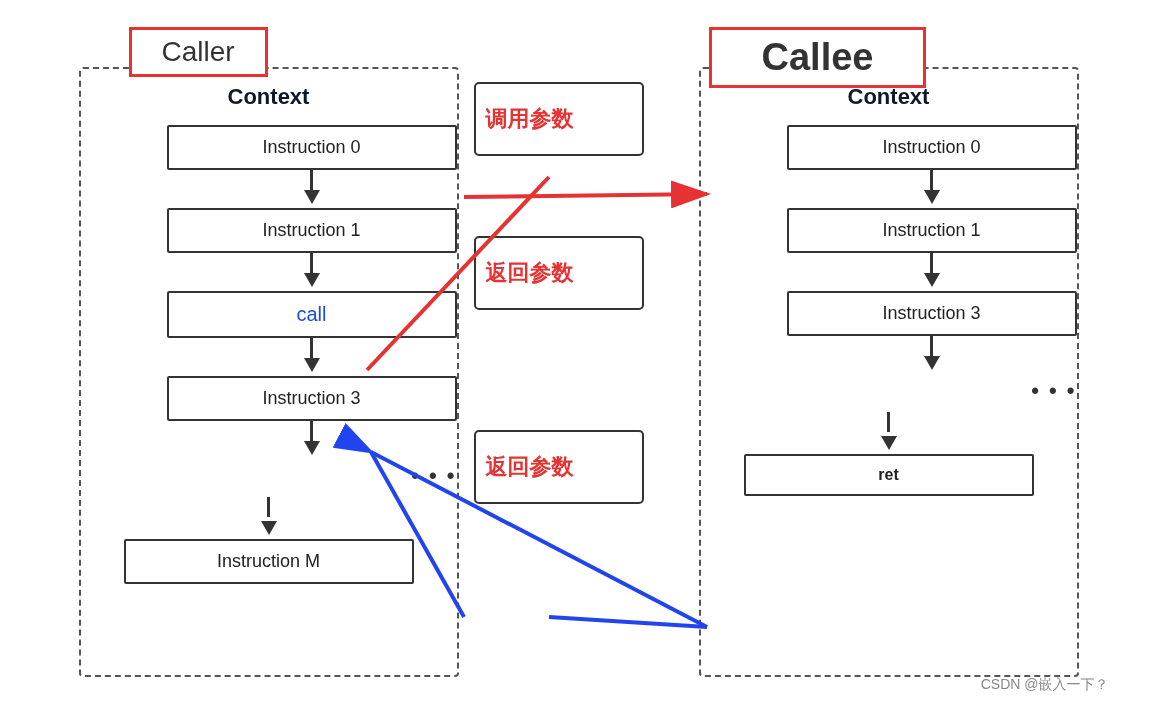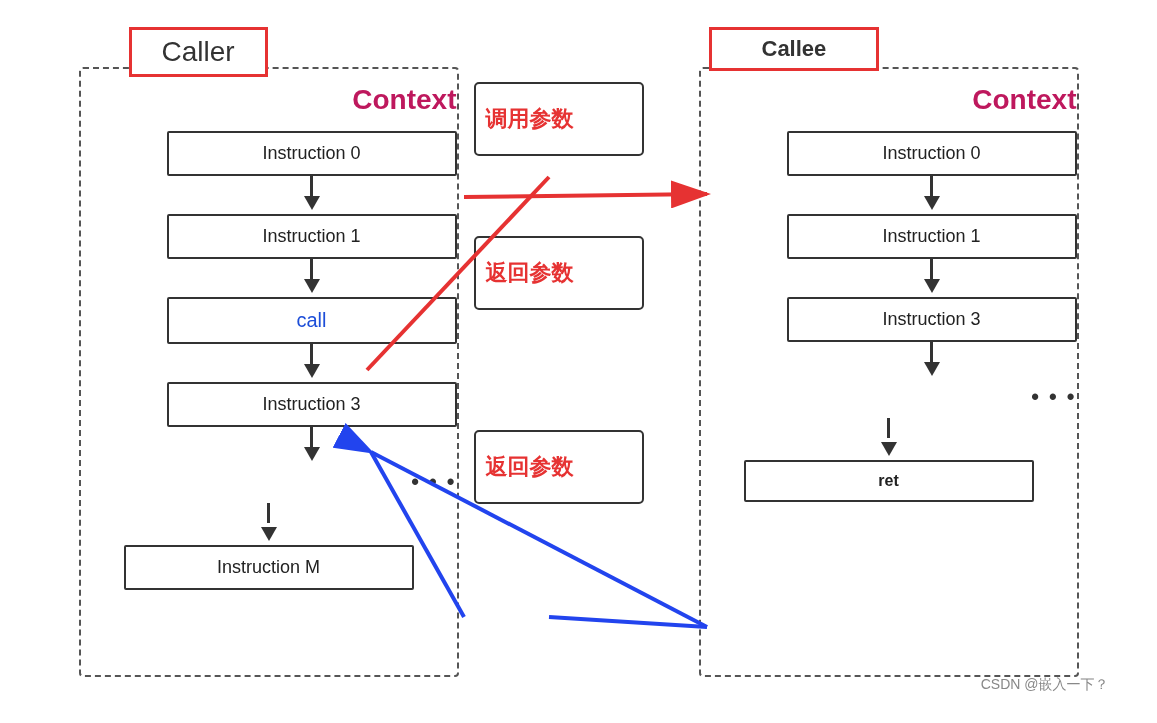--- a/index.html
+++ b/index.html
@@ -43,21 +43,21 @@
     }
 
     
     .callee-label {
       position: absolute;
       top: 5px;
       left: 680px;
       border: 3px solid #e63232;
       background: white;
       padding: 6px 50px;
-      font-size: 22px;
+      font-size: 38px;
       font-weight: bold;
       color: #333;
       z-index: 10;
     }
 
     
     .caller-context {
       position: absolute;
       top: 45px;
       left: 50px;
@@ -72,26 +72,26 @@
       position: absolute;
       top: 45px;
       left: 670px;
       width: 380px;
       height: 610px;
       border: 2.5px dashed #555;
       border-radius: 4px;
     }
 
     .context-title {
-      text-align: right;
-      font-size: 28px;
+      text-align: center;
+      font-size: 22px;
       font-weight: bold;
       margin-top: 15px;
       margin-bottom: 10px;
-      color: #be185d;
+      color: #0f172a;
     }
 
     
     .instr-box {
       margin: 0 auto 0 auto;
       width: 290px;
       border: 2px solid #333;
       border-radius: 2px;
       padding: 10px 0;
       text-align: center;

